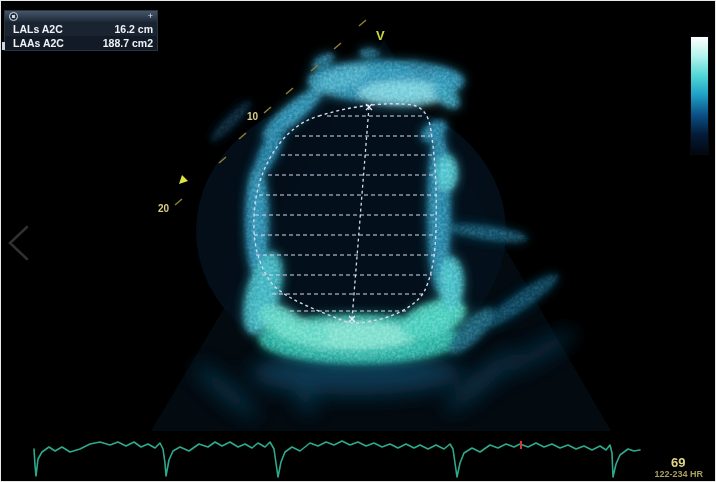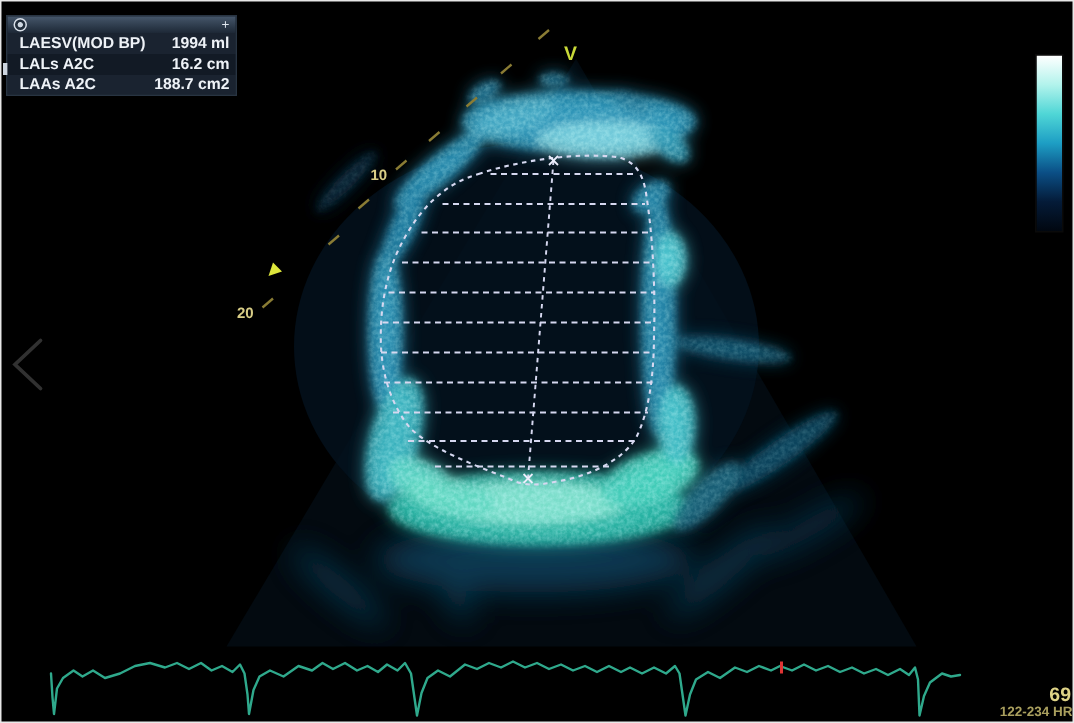--- a/index.html
+++ b/index.html
@@ -30,21 +30,21 @@
     padding:0 4px 0 8px;white-space:nowrap;
   }
   .meas-row:nth-child(odd){background:rgba(36,48,64,.55);}
   .meas-row:nth-child(even){background:rgba(22,31,44,.55);}
   .meas-label{flex:0 0 auto;}
   .meas-value{position:absolute;right:4px;}
   #row-marker{position:absolute;left:-3px;top:31px;width:3px;height:8px;background:#cdd5df;}
   
   #colorbar{position:absolute;left:689px;top:35px;width:17px;height:117px;border:1px solid #0a0a0a;}
   
-  #status{position:absolute;right:4px;bottom:2px;text-align:right;line-height:1;margin-top:48px;}
+  #status{position:absolute;right:16px;bottom:2px;text-align:center;line-height:1;margin-top:48px;}
   #status .big{color:#ded387;font-size:13px;font-weight:bold;margin-right:-3px;}
   #status .small{color:#a99f5e;font-size:9px;font-weight:bold;margin-right:-4px;margin-top:1px;}
 </style>
 </head>
 <body>
 
 <div id="stage">
 
   <svg id="echo-svg" width="716" height="482" viewBox="0 0 716 482">
     <defs>
@@ -159,24 +159,20 @@
     <polyline id="left-chevron" points="26,226 9,242 26,258" fill="none" stroke-width="2.5" stroke-linecap="round" stroke="#313131"></polyline>
   </svg>
 
   <div id="meas-panel">
     <div id="meas-header">
       <span id="rec-icon"></span>
       <span class="hdr-icon">+</span>
     </div>
     <div id="row-marker"></div>
     <div class="meas-row">
-      <span class="meas-label">LAESV(MOD BP)</span>
-      <span class="meas-value">1994 ml</span>
-    </div>
-    <div class="meas-row">
       <span class="meas-label">LALs A2C</span>
       <span class="meas-value">16.2 cm</span>
     </div>
     <div class="meas-row">
       <span class="meas-label">LAAs A2C</span>
       <span class="meas-value">188.7 cm2</span>
     </div>
   </div>
 
   <div id="colorbar" style="background: linear-gradient(rgb(255, 255, 255), rgb(178, 243, 236), rgb(79, 214, 214), rgb(29, 158, 196), rgb(11, 79, 134), rgb(4, 27, 56), rgb(1, 7, 16));"></div>

